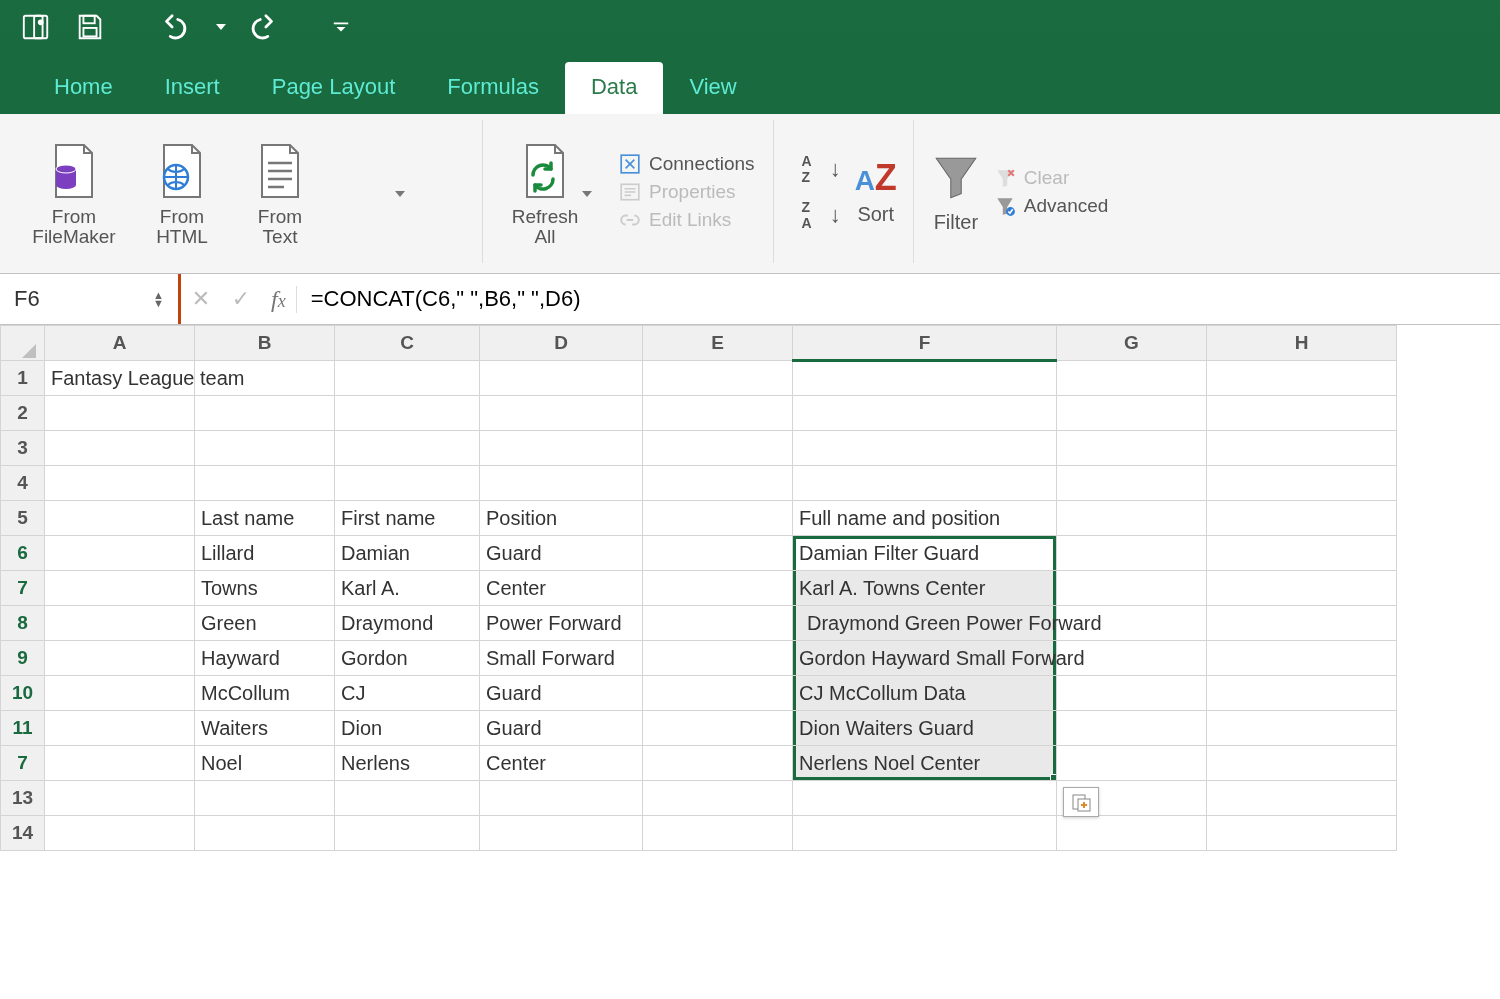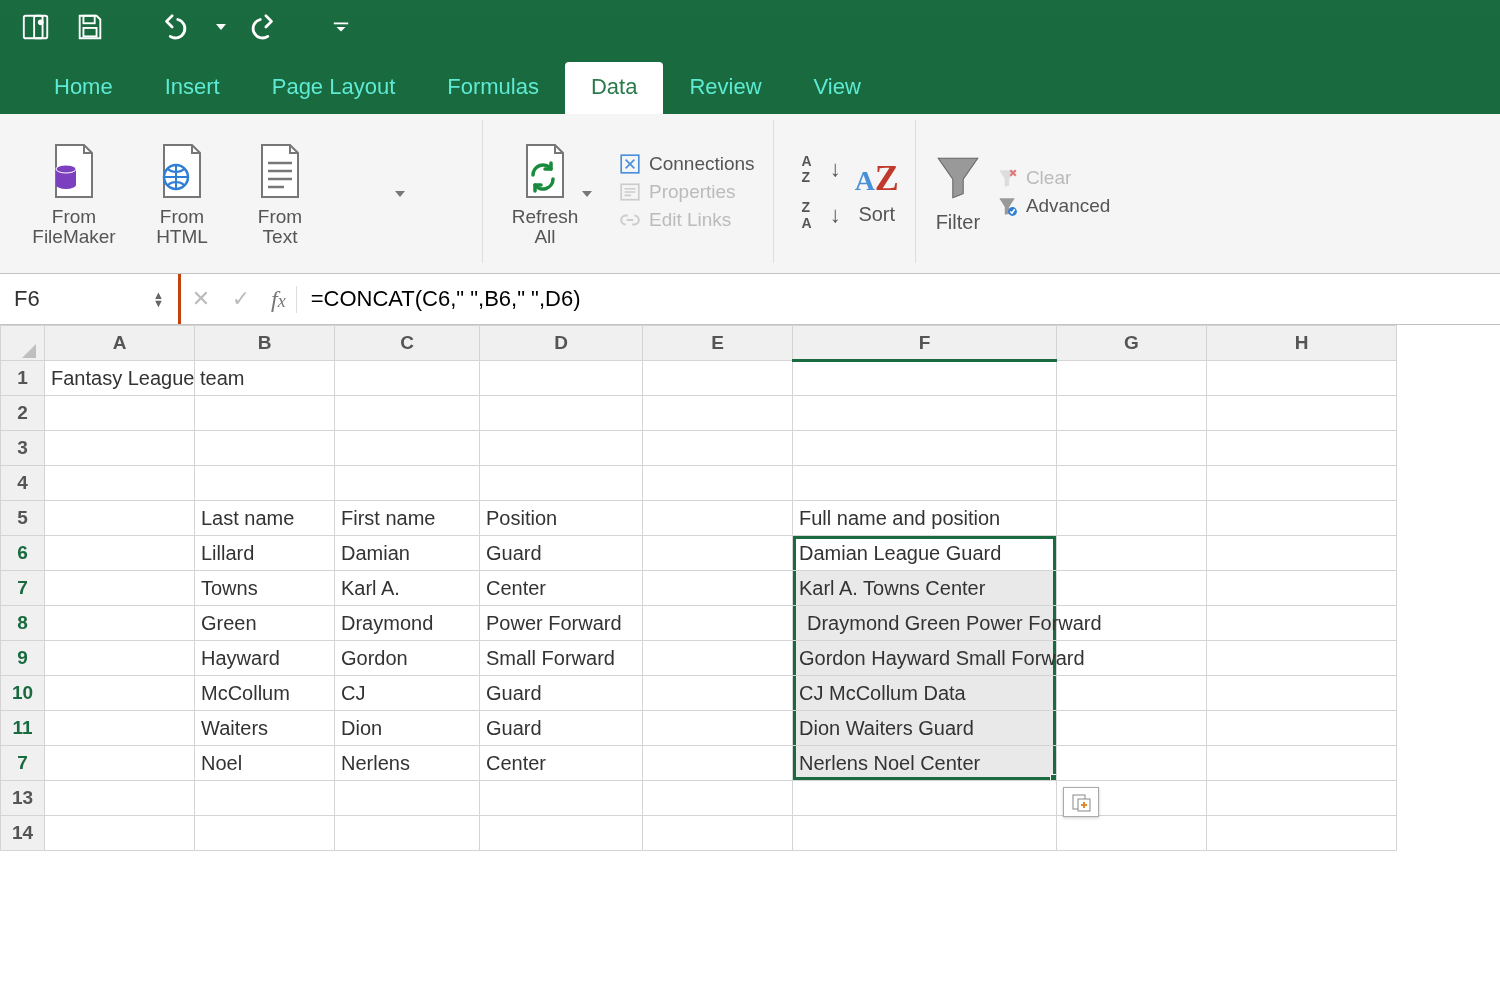--- a/index.html
+++ b/index.html
@@ -89,21 +89,20 @@
       </svg>
   </div>
 </div>
 
 <div class="tabbar">
   <div class="tab">Home</div>
   <div class="tab">Insert</div>
   <div class="tab">Page Layout</div>
   <div class="tab">Formulas</div>
   <div class="tab active">Data</div>
-  <div class="tab">Review</div>
   <div class="tab">View</div>
 </div>
 
 <div class="ribbon">
   <div class="rgroup">
     <div class="big-btn">
       <div class="ico-slot">
         <svg viewBox="0 0 60 60">
             <path d="M12 4h28l8 8v44H12z" fill="#fff" stroke="#777" stroke-width="2"></path>
             <path d="M40 4v8h8" fill="none" stroke="#777" stroke-width="2"></path>
@@ -195,21 +194,21 @@
         <span style="font-size:22px;color:#555">↓</span>
       </div>
       <div class="small-item">
         <span class="mini-ico" style="width:30px">
             <span style="font-size:14px;font-weight:bold;color:#555">Z<br>A</span>
           </span>
         <span style="font-size:22px;color:#555">↓</span>
       </div>
     </div>
     <div class="sort-btn">
-      <div style="font-family:Liberation Serif, serif"><span style="font-size:28px;color:#4a90d9;font-weight:bold">A</span><span style="font-size:36px;color:#c0392b;font-weight:bold">Z</span></div>
+      <div style="font-family:Liberation Sans, sans-serif"><span style="font-size:28px;color:#4a90d9;font-weight:bold">A</span><span style="font-size:36px;color:#c0392b;font-weight:bold">Z</span></div>
       <span>Sort</span>
     </div>
   </div>
 
   <div class="rgroup">
     <div class="sort-btn">
       <div>
         <svg width="52" height="52" viewBox="0 0 50 50">
             <path d="M6 8h38L30 28v14l-10 4V28z" fill="#999" stroke="#666" stroke-width="1"></path>
           </svg>
@@ -326,21 +325,21 @@
           <td class="" style=""></td>
           <td class="" style=""></td>
         </tr>
         <tr>
           <th class="rowhdr sel">6</th>
           <td class="" style=""></td>
           <td class="" style="">Lillard</td>
           <td class="" style="">Damian</td>
           <td class="" style="">Guard</td>
           <td class="" style=""></td>
-          <td class="" style="box-shadow:inset 0 3px 0 #196a3e,inset 3px 0 0 #196a3e,inset -3px 0 0 #196a3e;">Damian League Guard</td>
+          <td class="" style="box-shadow:inset 0 3px 0 #196a3e,inset 3px 0 0 #196a3e,inset -3px 0 0 #196a3e;">Damian Filter Guard</td>
           <td class="" style=""></td>
           <td class="" style=""></td>
         </tr>
         <tr>
           <th class="rowhdr sel">7</th>
           <td class="" style=""></td>
           <td class="" style="">Towns</td>
           <td class="" style="">Karl A.</td>
           <td class="" style="">Center</td>
           <td class="" style=""></td>

